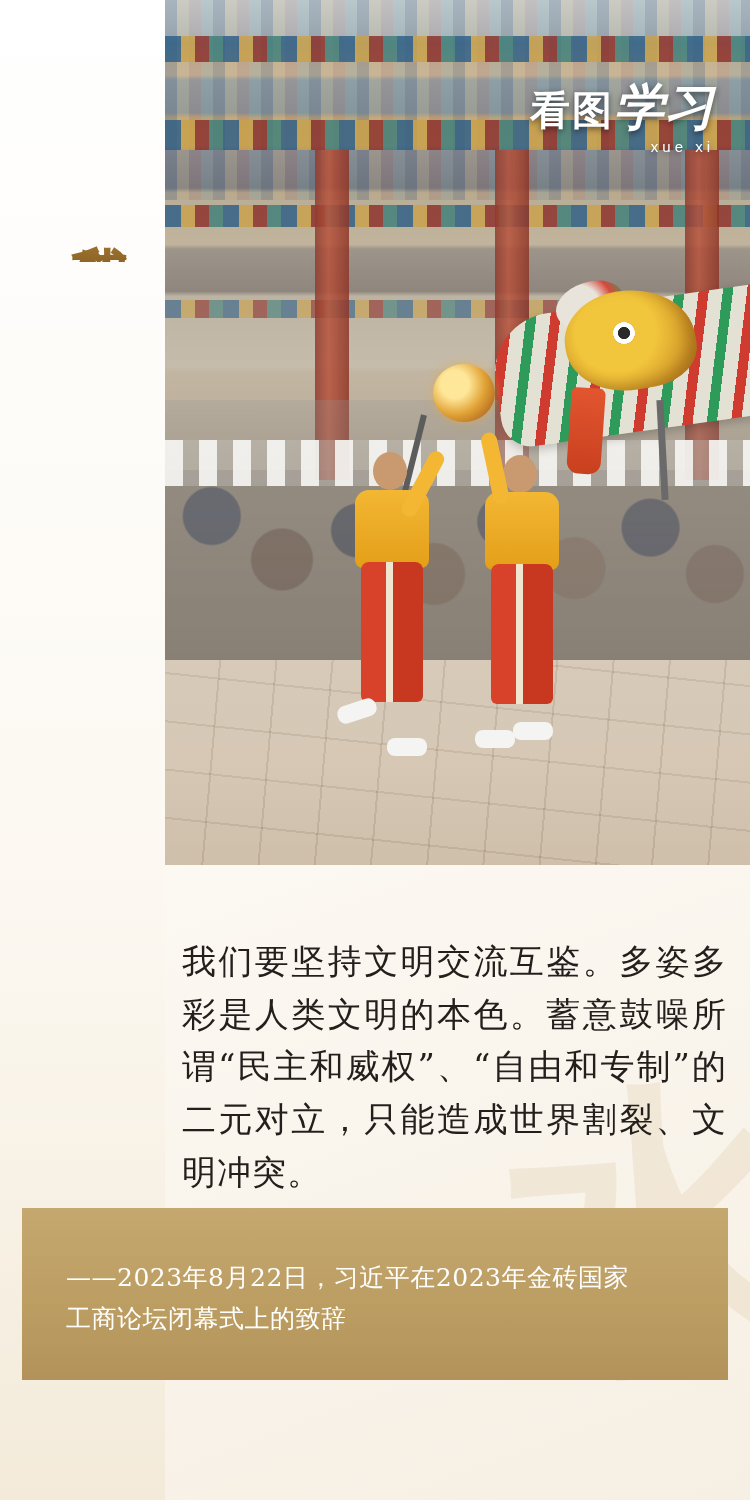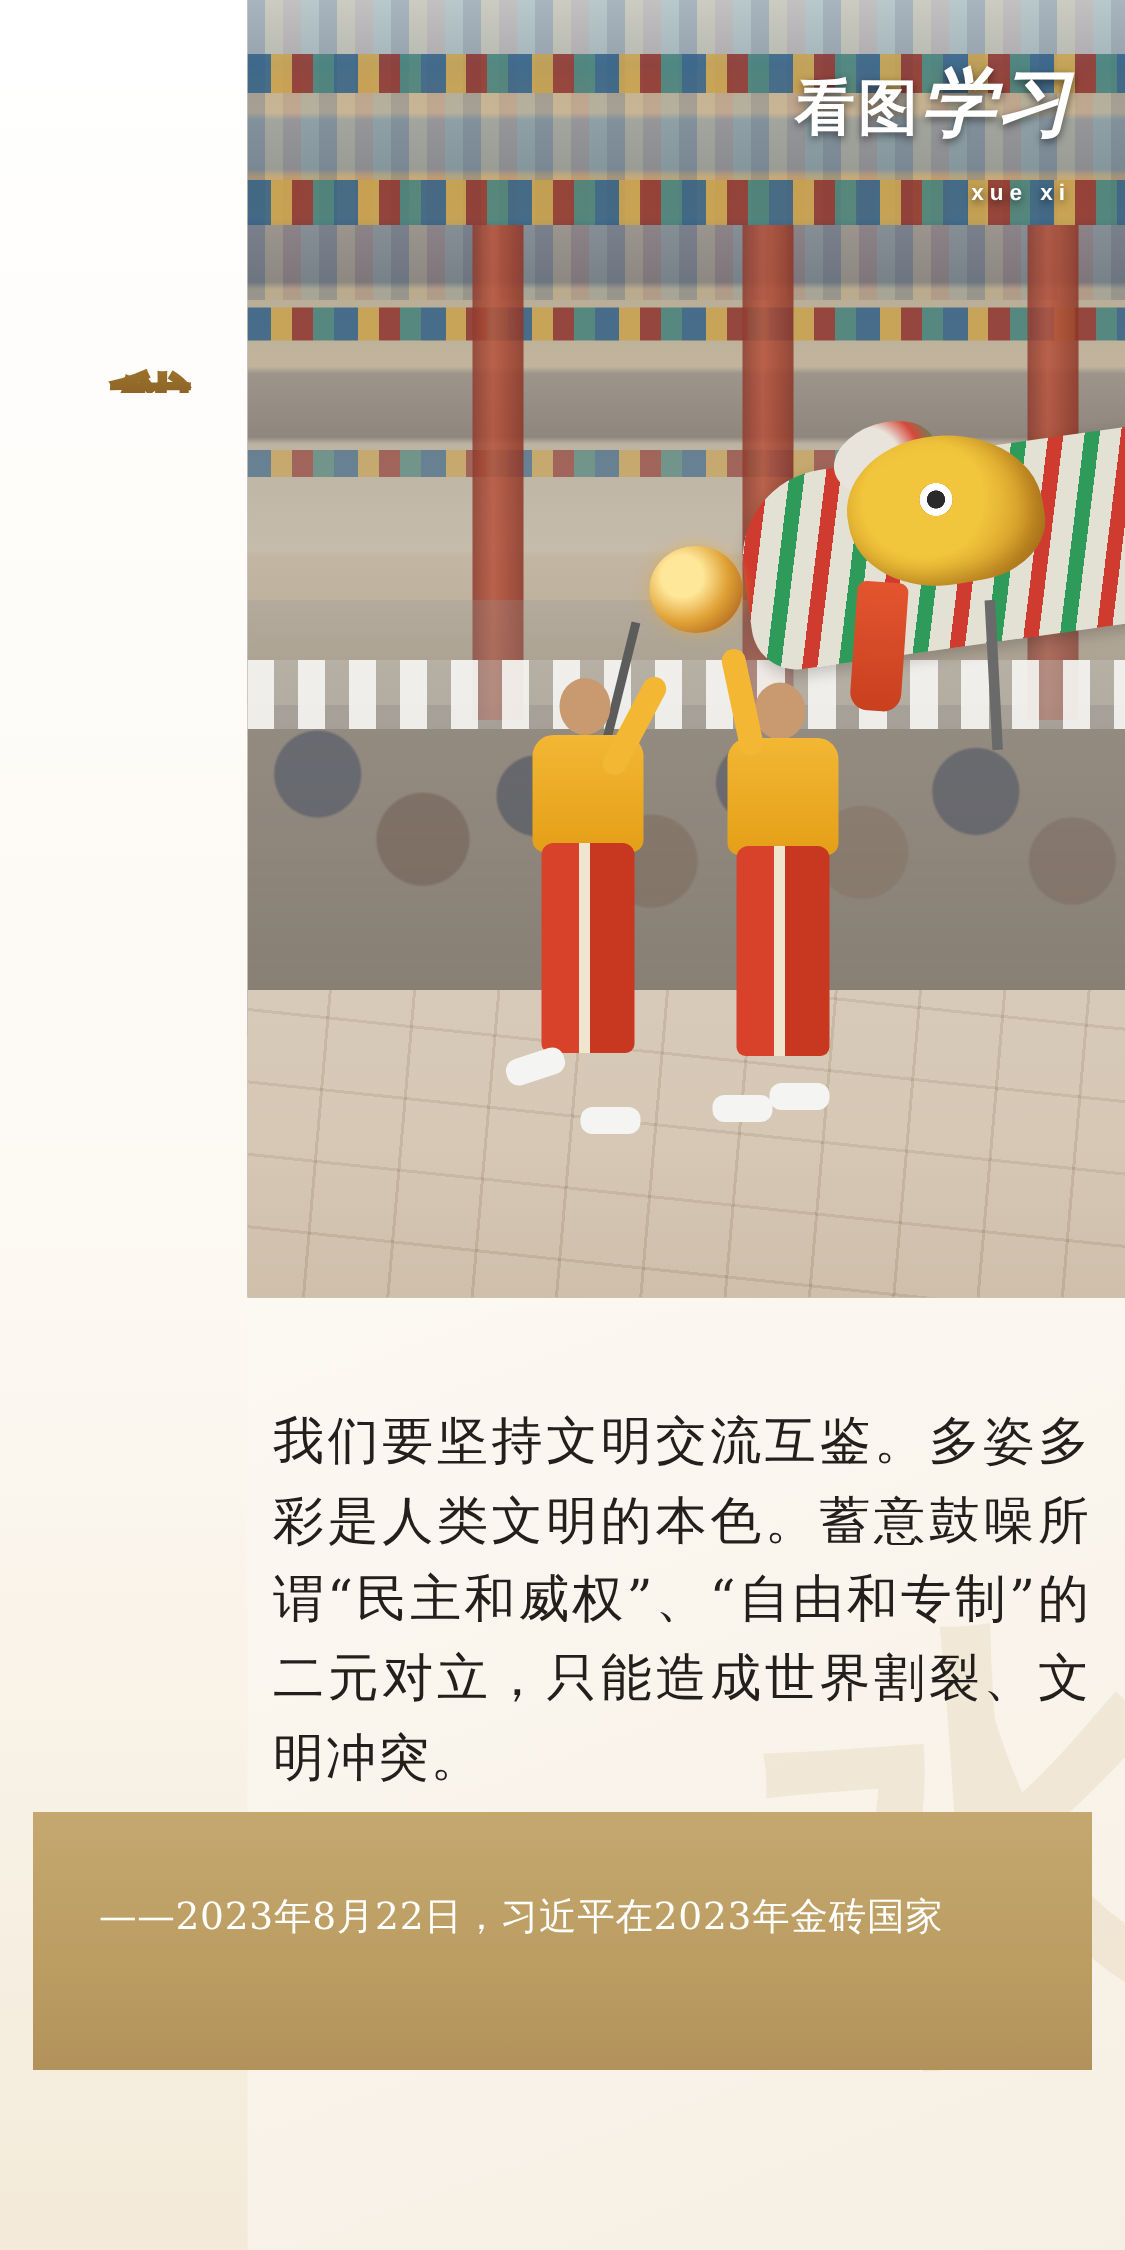--- a/index.html
+++ b/index.html
@@ -245,36 +245,37 @@
   
   .logo {
     position: absolute;
     right: 36px;
     top: 48px;
     text-align: right;
     color: #ffffff;
     text-shadow: 0 2px 6px rgba(0,0,0,0.55);
   }
   .logo-main {
-    font-family: Liberation Mono, monospace;
+    font-family: Liberation Sans, sans-serif;
     font-size: 40px;
     font-weight: 700;
     letter-spacing: 2px;
     line-height: 1;
+    margin-top: 34px;
   }
   .logo-main .script {
     font-style: italic;
     font-size: 50px;
     letter-spacing: 0;
   }
   .logo-pinyin {
     font-size: 15px;
     letter-spacing: 4px;
-    margin-top: 22px;
-    font-weight: 700;
+    margin-top: 6px;
+    font-weight: 400;
   }
 
   
   .headline {
     position: absolute;
     left: 42px;
     top: 196px;
     width: 92px;
     writing-mode: vertical-rl;
     text-orientation: upright;
@@ -398,16 +399,17 @@
       <div class="logo-pinyin">xue xi</div>
     </div>
   </div>
 
   <div class="headline">我们要坚持文明交流互鉴</div>
 
   <div class="quote">我们要坚持文明交流互鉴。多姿多彩是人类文明的本色。蓄意鼓噪所谓“民主和威权”、“自由和专制”的二元对立，只能造成世界割裂、文明冲突。</div>
 
   <div class="attrib">
     <div class="attrib-line">——2023年8月22日，习近平在2023年金砖国家</div>
+    <div class="attrib-line">工商论坛闭幕式上的致辞</div>
   </div>
 
 
 </div>
 
 </body></html>

